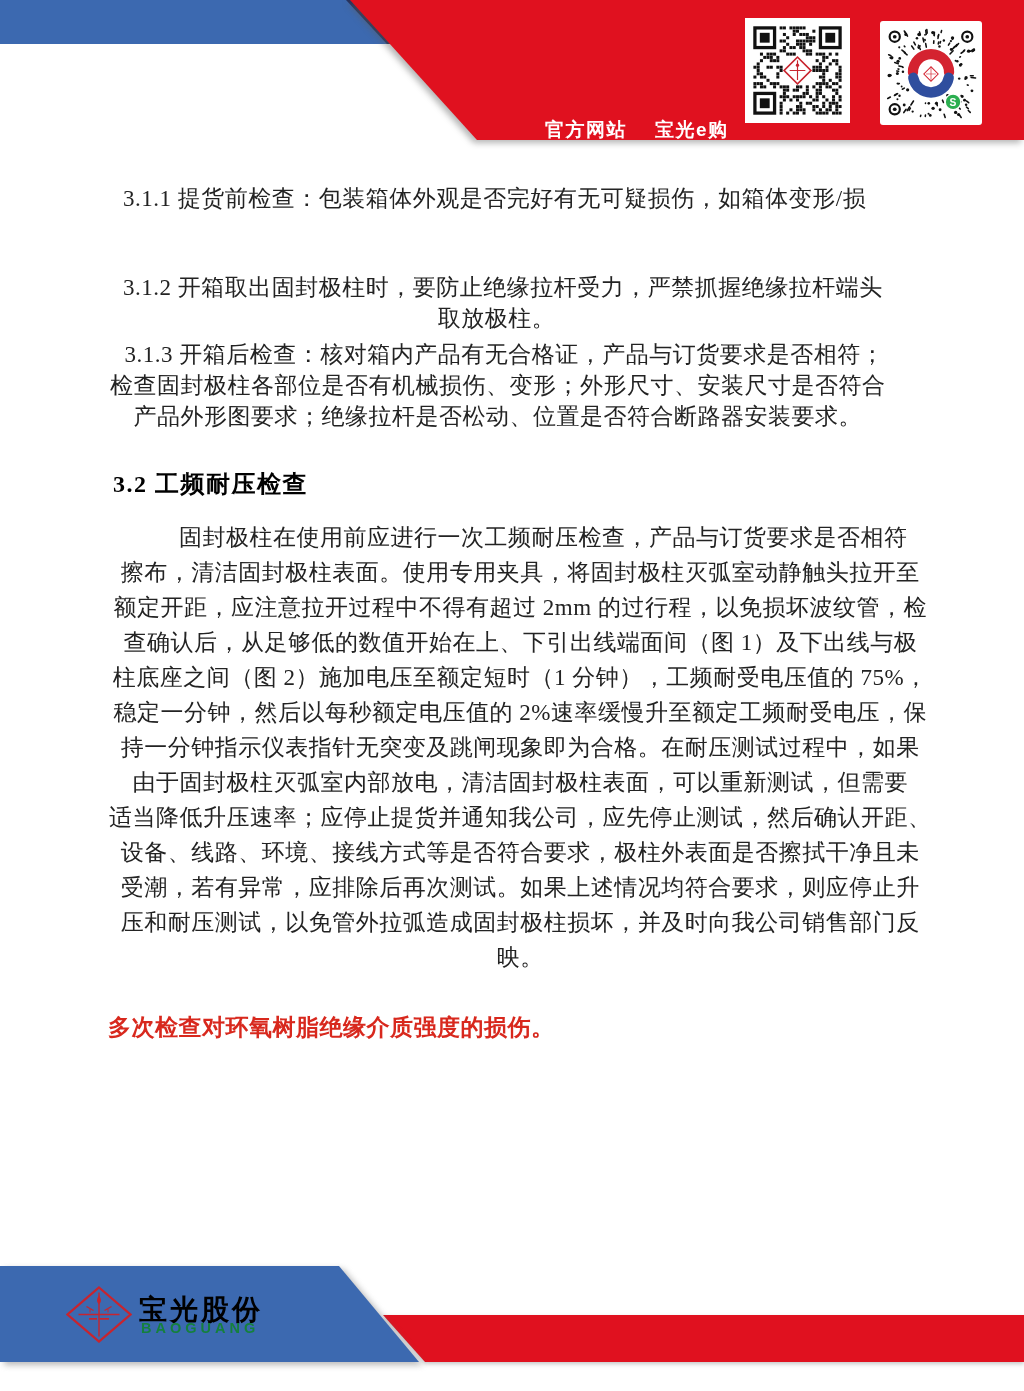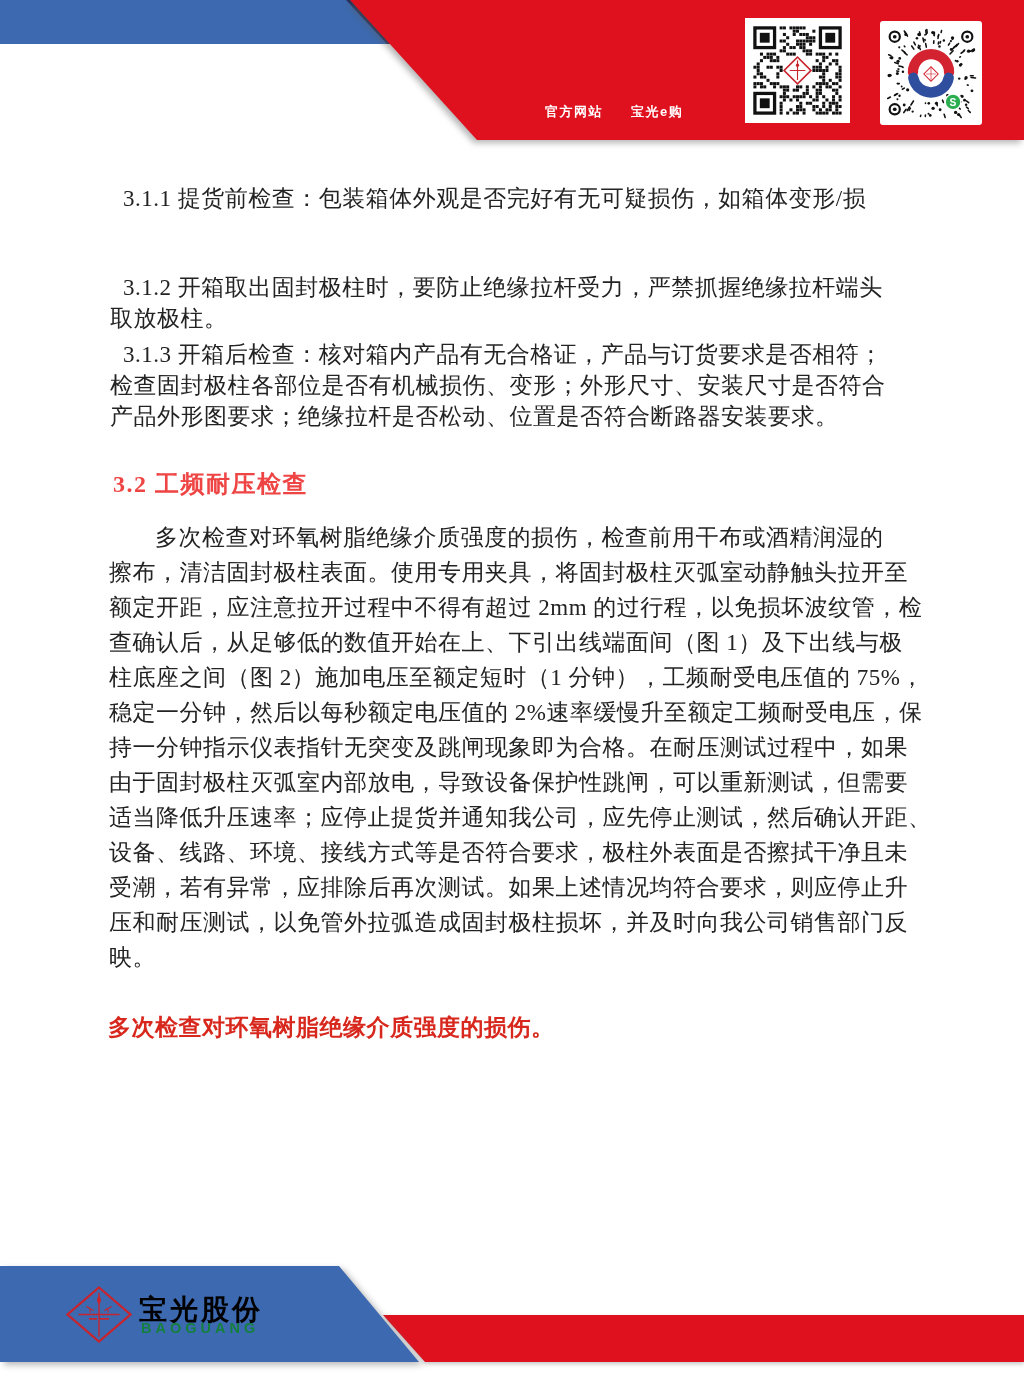--- a/index.html
+++ b/index.html
@@ -10,32 +10,32 @@
   
   .hdr-blue{position:absolute;left:0;top:0;width:1024px;height:44px;}
   .hdr-blue .shape{width:100%;height:100%;background:#3c69b0;
     clip-path:polygon(0 0,352px 0,392px 100%,0 100%);}
   .hdr-sliver{position:absolute;left:0;top:0;width:1024px;height:44px;background:#25305c;
     clip-path:polygon(346px 0,357px 0,398px 100%,387px 100%);}
   .hdr-red{position:absolute;left:0;top:0;width:1024px;height:150px;
     filter:drop-shadow(-3px 3px 3px rgba(90,90,90,.45));}
   .hdr-red .shape{position:absolute;left:0;top:0;width:1024px;height:140px;background:#e0111f;
     clip-path:polygon(350px 0,100% 0,100% 100%,477px 100%);}
-  .hdr-nav{position:absolute;left:545px;top:103px;display:flex;gap:28px;color:#fff;
-    font-family:"Liberation Sans","DejaVu Sans",sans-serif;font-size:13px;font-weight:600;letter-spacing:1.5px;justify-content:flex-end;}
+  .hdr-nav{position:absolute;left:545px;top:117px;display:flex;gap:28px;color:#fff;
+    font-family:"Liberation Sans","DejaVu Sans",sans-serif;font-size:19px;font-weight:600;letter-spacing:1.5px;justify-content:flex-end;}
   .qr-box{position:absolute;background:#fff;box-sizing:border-box;}
   .qr1{left:745px;top:18px;width:105px;height:105px;padding:5px;}
   .qr2{left:880px;top:21px;width:102px;height:104px;padding:2px;border-radius:3px;}
   .qr-box svg{width:100%;height:100%;display:block;}
   
-  .tblock{position:absolute;white-space:nowrap;color:#232323;font-size:23px;letter-spacing:.5px;}
+  .tblock{position:absolute;white-space:nowrap;color:#232323;font-size:23px;letter-spacing:.5px;text-align:center;}
   .p311{left:110px;top:183px;line-height:31px;}
   .p312{left:110px;top:272px;line-height:31px;}
   .p313{left:110px;top:339px;line-height:31px;}
-  .h32{left:113px;top:468px;font-size:24px;font-weight:bold;letter-spacing:1.5px;color:#ef4444;}
+  .h32{left:113px;top:468px;font-size:24px;font-weight:bold;letter-spacing:1.5px;color:#000000;}
   .p4{left:109px;top:520px;line-height:35px;}
   .note{left:108px;top:1010px;line-height:35px;color:#d8281d;font-size:23px;
     font-family:"Liberation Sans","DejaVu Sans",sans-serif;font-weight:600;letter-spacing:.5px;}
   
   .ftr-red{position:absolute;left:0;top:1315px;width:1024px;height:47px;
     filter:drop-shadow(0 2px 2px rgba(140,140,140,.5));}
   .ftr-red .shape{width:100%;height:100%;background:#e0111f;
     clip-path:polygon(383px 0,100% 0,100% 100%,425px 100%);}
   .ftr-blue{position:absolute;left:0;top:1266px;width:470px;height:96px;
     filter:drop-shadow(4px 3px 3px rgba(100,100,100,.45));}
@@ -456,28 +456,28 @@
 
   <div class="tblock p313">
       <div style="text-indent: 13px;">3.1.3 开箱后检查：核对箱内产品有无合格证，产品与订货要求是否相符；</div>
       <div>检查固封极柱各部位是否有机械损伤、变形；外形尺寸、安装尺寸是否符合</div>
       <div>产品外形图要求；绝缘拉杆是否松动、位置是否符合断路器安装要求。</div>
     </div>
 
   <div class="tblock h32">3.2 工频耐压检查</div>
 
   <div class="tblock p4">
-      <div style="text-indent: 46px;">多次检查对环氧树脂绝缘介质强度的损伤，检查前用干布或酒精润湿的</div>
+      <div style="text-indent: 46px;">固封极柱在使用前应进行一次工频耐压检查，产品与订货要求是否相符</div>
       <div>擦布，清洁固封极柱表面。使用专用夹具，将固封极柱灭弧室动静触头拉开至</div>
       <div>额定开距，应注意拉开过程中不得有超过 2mm 的过行程，以免损坏波纹管，检</div>
       <div>查确认后，从足够低的数值开始在上、下引出线端面间（图 1）及下出线与极</div>
       <div>柱底座之间（图 2）施加电压至额定短时（1 分钟），工频耐受电压值的 75%，</div>
       <div>稳定一分钟，然后以每秒额定电压值的 2%速率缓慢升至额定工频耐受电压，保</div>
       <div>持一分钟指示仪表指针无突变及跳闸现象即为合格。在耐压测试过程中，如果</div>
-      <div>由于固封极柱灭弧室内部放电，导致设备保护性跳闸，可以重新测试，但需要</div>
+      <div>由于固封极柱灭弧室内部放电，清洁固封极柱表面，可以重新测试，但需要</div>
       <div>适当降低升压速率；应停止提货并通知我公司，应先停止测试，然后确认开距、</div>
       <div>设备、线路、环境、接线方式等是否符合要求，极柱外表面是否擦拭干净且未</div>
       <div>受潮，若有异常，应排除后再次测试。如果上述情况均符合要求，则应停止升</div>
       <div>压和耐压测试，以免管外拉弧造成固封极柱损坏，并及时向我公司销售部门反</div>
       <div>映。</div>
     </div>
 
   <div class="tblock note">
       <div>多次检查对环氧树脂绝缘介质强度的损伤。</div>
     </div>

